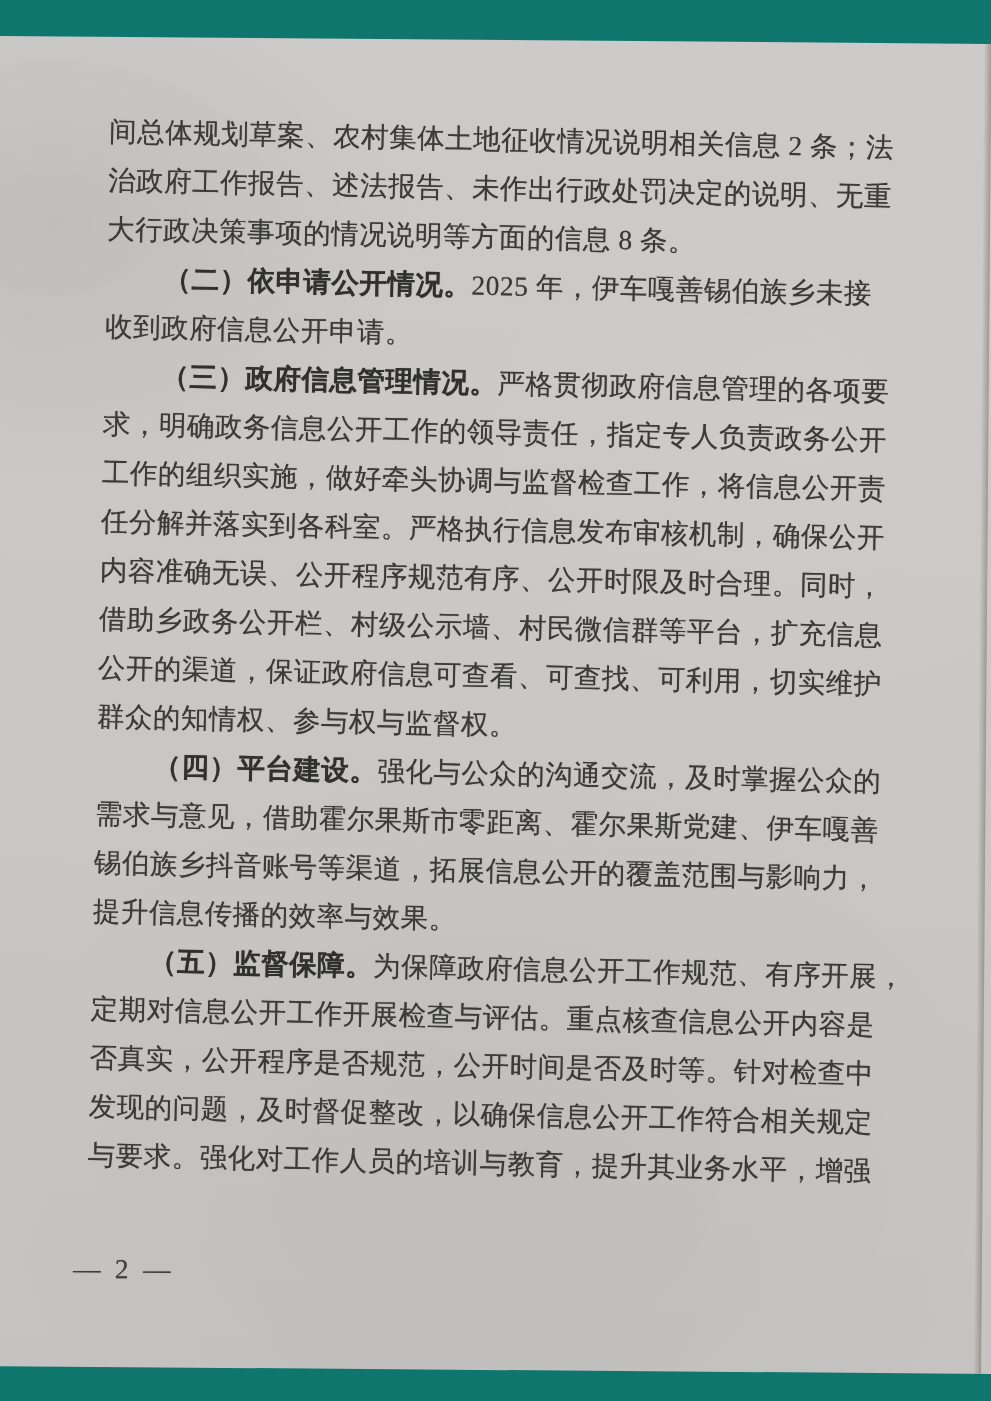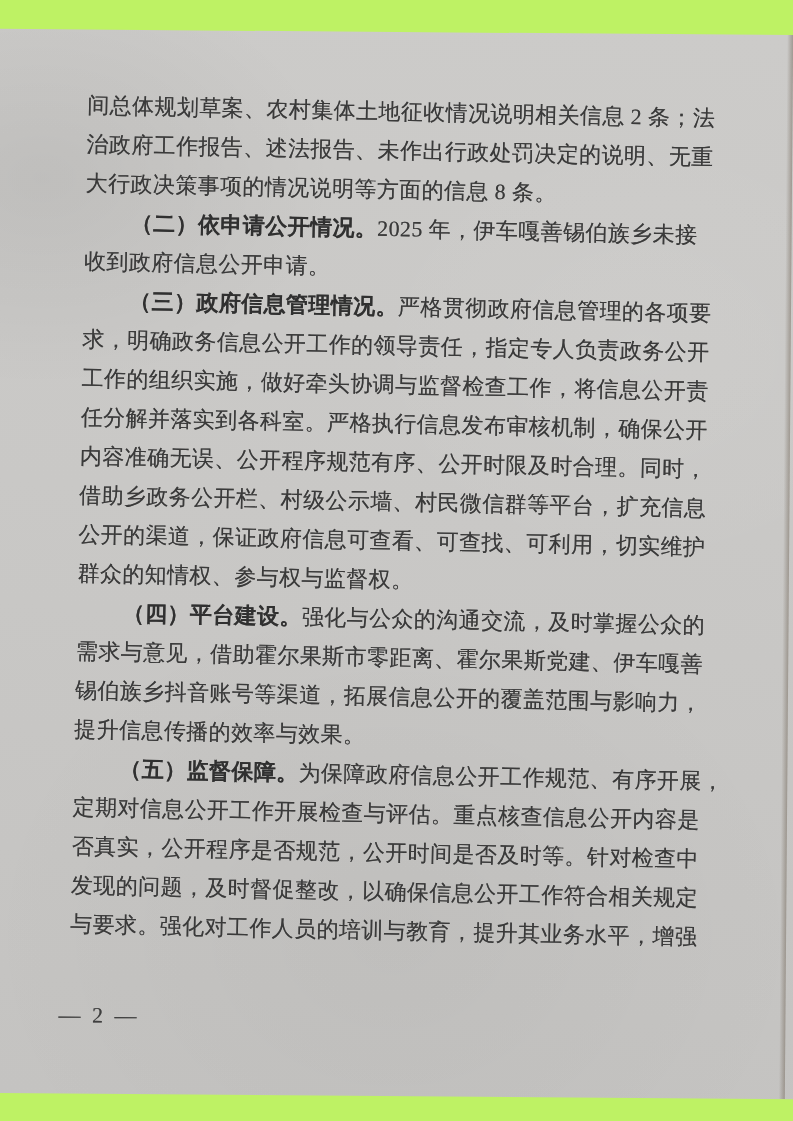--- a/index.html
+++ b/index.html
@@ -10,21 +10,21 @@
     width: 793px;
     height: 1121px;
     background: #ffffff;
     overflow: hidden;
     position: relative;
     font-family: "Liberation Serif", "DejaVu Serif", serif;
   }
   .scan-page {
     position: absolute;
     inset: 0;
-    background: #bef264;
+    background: #0f766e;
   }
   
   .paper {
     position: absolute;
     top: 32px;
     left: -10px;
     width: 813px;
     height: 1064px;
     transform: rotate(0.45deg);
     background:

